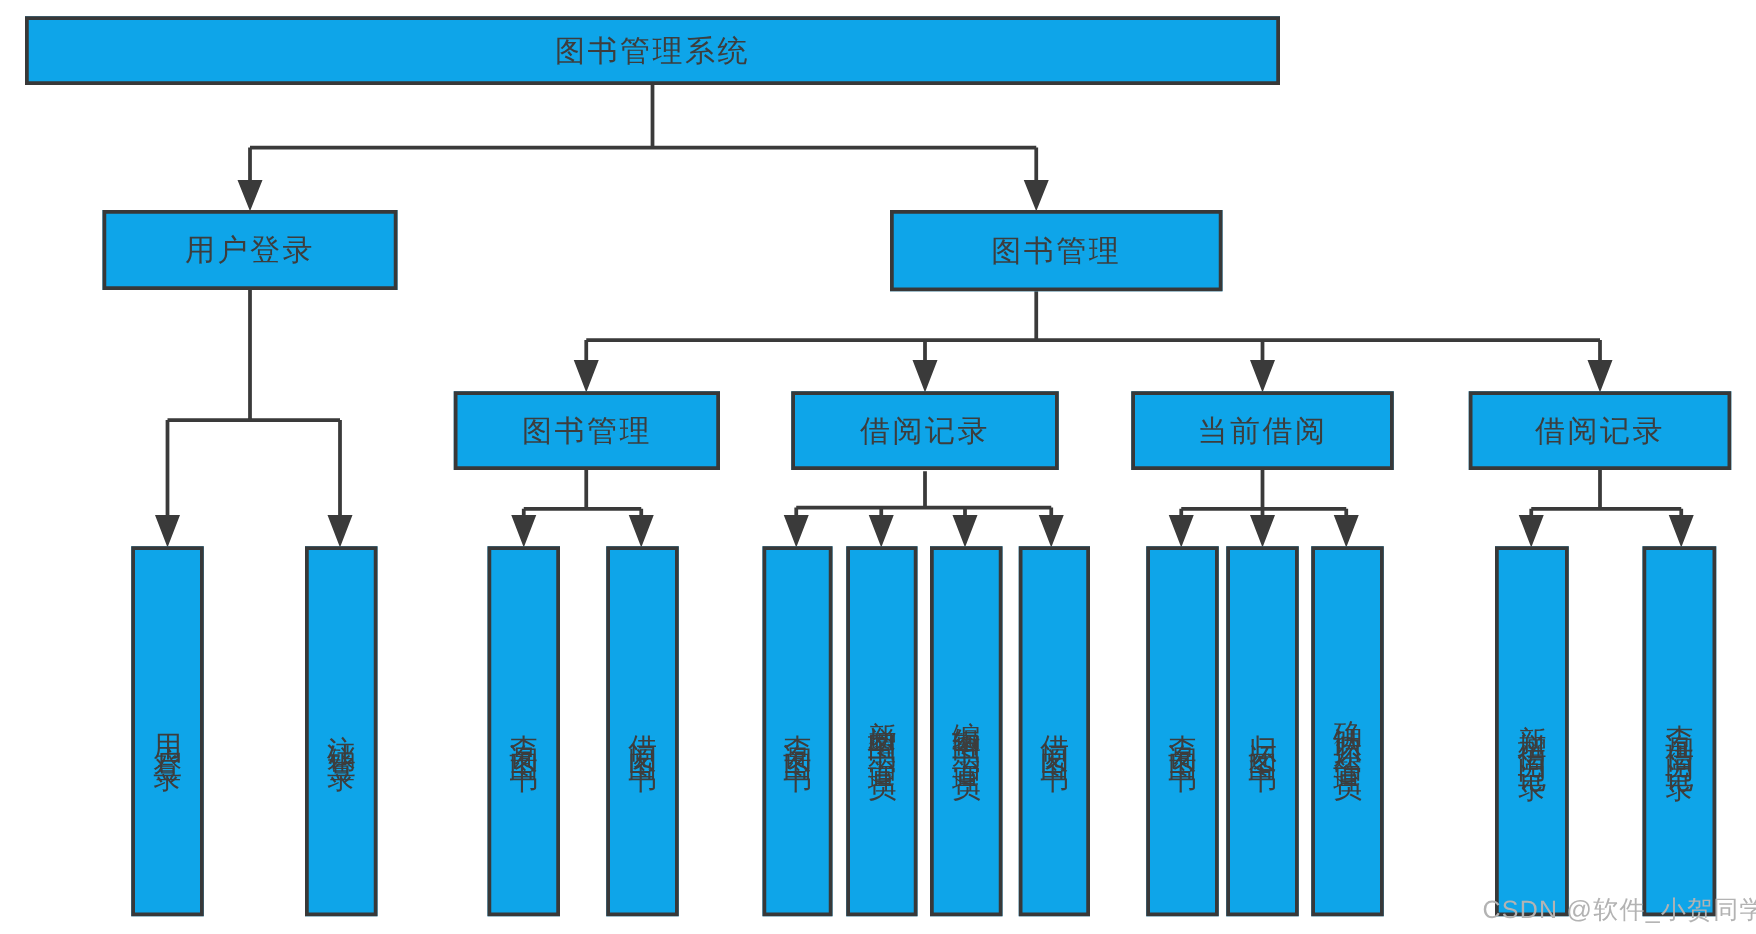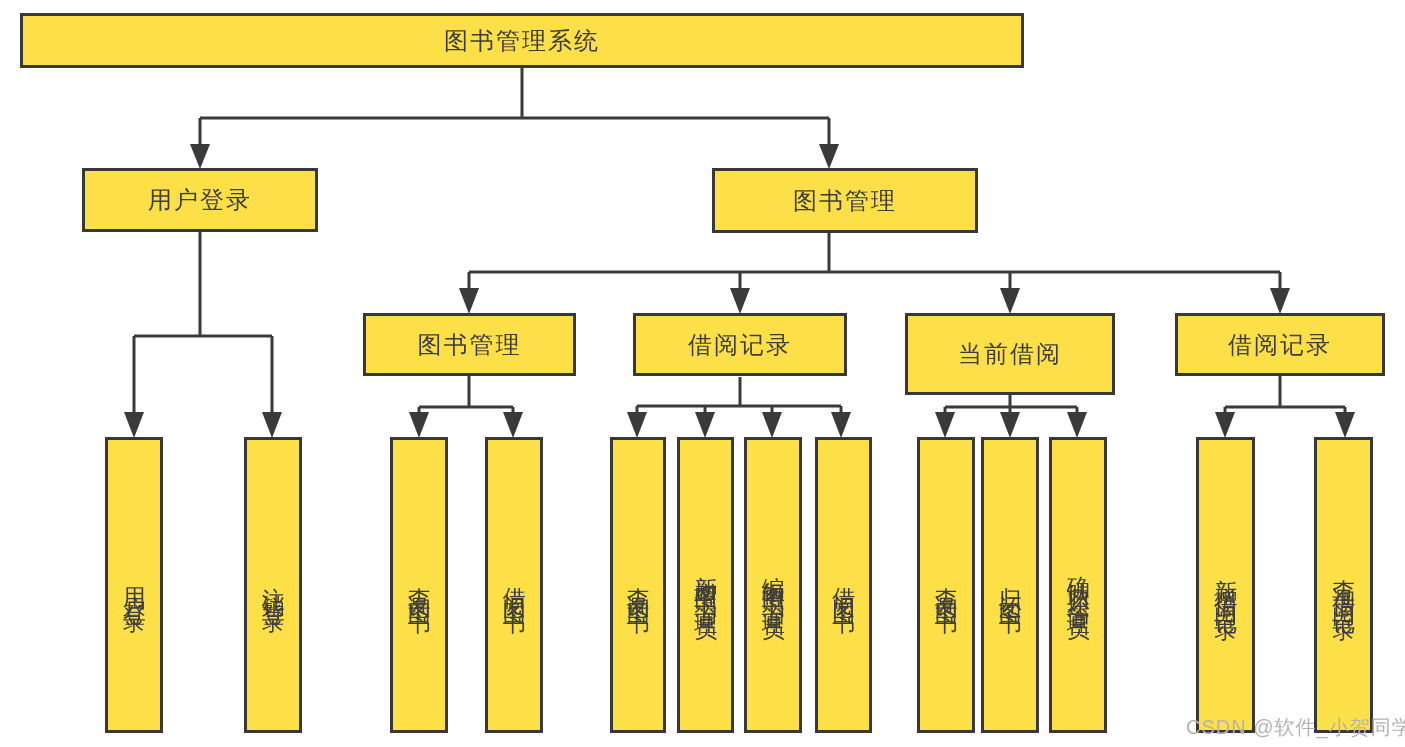--- a/index.html
+++ b/index.html
@@ -8,21 +8,21 @@
     width:1405px;height:747px;
     font-family:"Liberation Sans","DejaVu Sans",sans-serif;
     overflow:hidden;
   }
   #connectors{position:absolute;left:0;top:0;z-index:1;}
   #connectors path.line{stroke:#3a3a3a;stroke-width:3;fill:none;}
   #connectors path.arrow{fill:#3a3a3a;stroke:none;}
   .node{
     position:absolute;
     box-sizing:border-box;
-    background:#fde047;
+    background:#0ea5e9;
     border:3px solid #383838;
     display:flex;
     align-items:center;
     justify-content:center;
     z-index:2;
   }
   .h-label{
     font-size:24px;
     color:#3d3d3d;
     letter-spacing:2px;
@@ -92,21 +92,21 @@
 <div class="node" style="left:712px;top:168px;width:266px;height:65px">
   <span class="h-label">图书管理</span>
 </div>
 
 <div class="node" style="left:363px;top:313px;width:213px;height:63px">
   <span class="h-label">图书管理</span>
 </div>
 <div class="node" style="left:633px;top:313px;width:214px;height:63px">
   <span class="h-label">借阅记录</span>
 </div>
-<div class="node" style="left:905px;top:313px;width:210px;height:82px">
+<div class="node" style="left:905px;top:313px;width:210px;height:63px">
   <span class="h-label">当前借阅</span>
 </div>
 <div class="node" style="left:1175px;top:313px;width:210px;height:63px">
   <span class="h-label">借阅记录</span>
 </div>
 
 <div class="node" style="left:105px;top:437px;width:58px;height:296px">
   <span class="v-label">用户登录</span>
 </div>
 <div class="node" style="left:244px;top:437px;width:58px;height:296px">

